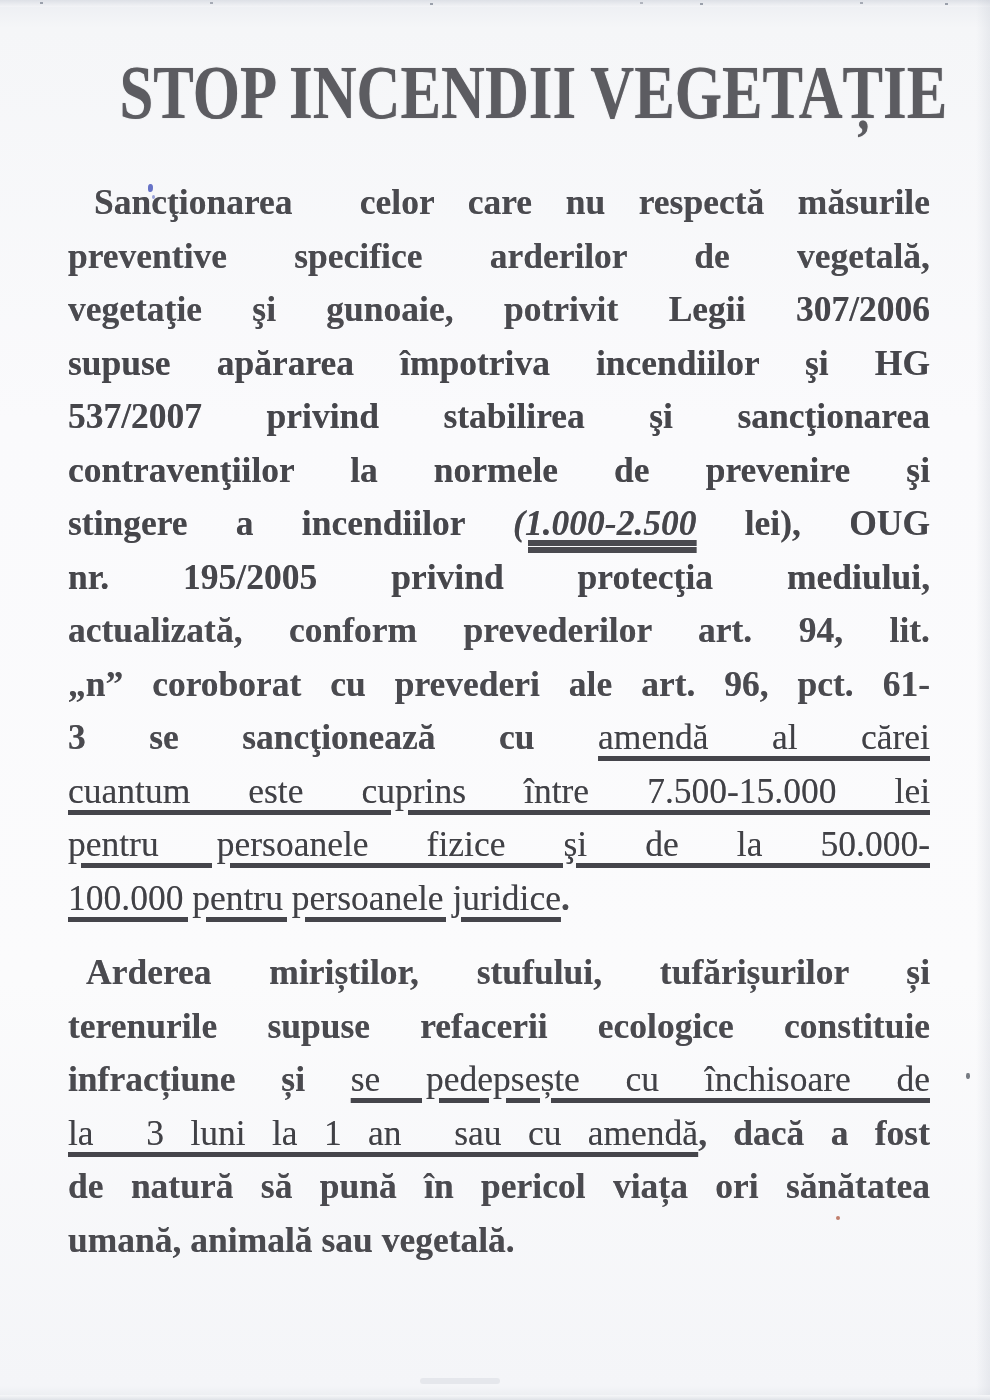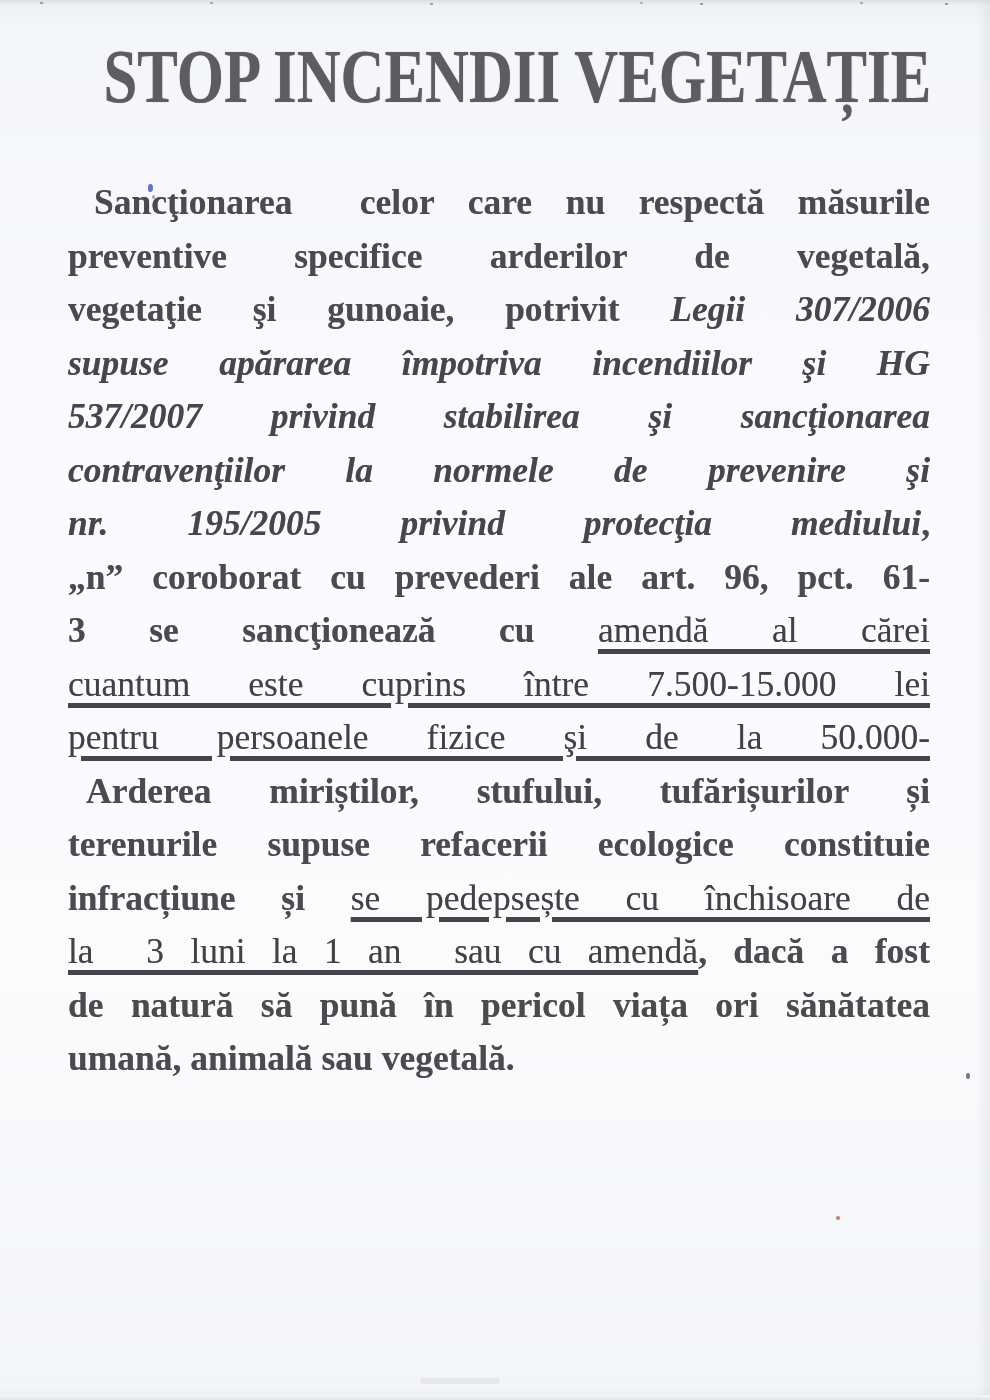--- a/index.html
+++ b/index.html
@@ -58,21 +58,21 @@
   }
   .smudge {
     position: absolute; left: 420px; top: 1378px; width: 80px; height: 6px;
     border-radius: 4px;
     background: #e3e5ea; opacity: 0.9;
   }
 
   .title {
     position: absolute;
     top: 38px; left: 0; right: 0;
-    margin: 0;
+    margin: 16px;
     text-align: center;
     line-height: 1;
   }
   .title-inner {
     display: inline-block;
     white-space: nowrap;
     font-family: "Liberation Serif", serif;
     font-weight: bold;
     font-size: 76px;
     color: #5c5c61;
@@ -87,24 +87,24 @@
     left: 68px;
     width: 862px;
     font-size: 35.5px;
     line-height: 53.5px;
     color: #4a4a4f;
     text-shadow: 0 0 0.6px rgba(72,72,78,0.5);
   }
   .tline { text-align: justify; }
   .tline.j { text-align-last: justify; }
   .tline.ind1 { text-indent: 26px; }
-  .tline.ind2 { text-indent: 18px; }
+  .tline.ind2 { text-indent: 18px; margin-top: 21px; }
 
   .seg-r { font-weight: bold; font-style: normal; }
-  .seg-bi { font-weight: bold; font-style: italic; color: #46464b; }
+  .seg-bi { font-weight: bold; color: #46464b; }
   .seg-bu {
     font-weight: normal;
     color: #414146;
     text-decoration-line: underline;
     text-decoration-thickness: 5px;
     text-underline-offset: 7px;
     text-decoration-color: #45454b;
   }
   .seg-biu {
     font-weight: bold; font-style: italic;
@@ -126,25 +126,28 @@
 
   <h1 class="title"><span class="title-inner">STOP INCENDII VEGETAȚIE</span></h1>
 
   <div class="body-text">
     <div class="tline j ind1"><span class="seg-r">Sancţionarea&nbsp; celor care nu respectă măsurile</span></div>
     <div class="tline j"><span class="seg-r">preventive specifice arderilor de vegetală,</span></div>
     <div class="tline j"><span class="seg-r">vegetaţie şi gunoaie, potrivit </span><span class="seg-bi">Legii 307/2006</span></div>
     <div class="tline j"><span class="seg-bi">supuse apărarea împotriva incendiilor şi HG</span></div>
     <div class="tline j"><span class="seg-bi">537/2007 privind stabilirea şi sancţionarea</span></div>
     <div class="tline j"><span class="seg-bi">contravenţiilor la normele de prevenire şi</span></div>
+    <div class="tline j"><span class="seg-bi">stingere a incendiilor </span><span class="seg-biu">(1.000-2.500</span><span class="seg-bi"> lei), OUG</span></div>
     <div class="tline j"><span class="seg-bi">nr. 195/2005 privind protecţia mediului</span><span class="seg-r">,</span></div>
+    <div class="tline j"><span class="seg-r">actualizată, conform prevederilor art. 94, lit.</span></div>
     <div class="tline j"><span class="seg-r">„n” coroborat cu prevederi ale art. 96, pct. 61-</span></div>
     <div class="tline j"><span class="seg-r">3 se sancţionează cu </span><span class="seg-bu">amendă al cărei</span></div>
     <div class="tline j"><span class="seg-bu">cuantum este cuprins între 7.500-15.000 lei</span></div>
     <div class="tline j"><span class="seg-bu">pentru persoanele fizice şi de la 50.000-</span></div>
+    <div class="tline"><span class="seg-bu">100.000 pentru persoanele juridice</span><span class="seg-r">.</span></div>
     <div class="tline j ind2"><span class="seg-r">Arderea miriștilor, stufului, tufărișurilor și</span></div>
     <div class="tline j"><span class="seg-r">terenurile supuse refacerii ecologice constituie</span></div>
     <div class="tline j"><span class="seg-r">infracțiune și </span><span class="seg-bu">se pedepsește cu închisoare de</span></div>
     <div class="tline j"><span class="seg-bu">la&nbsp; 3 luni la 1 an&nbsp; sau cu amendă</span><span class="seg-r">, dacă a fost</span></div>
     <div class="tline j"><span class="seg-r">de natură să pună în pericol viața ori sănătatea</span></div>
     <div class="tline"><span class="seg-r">umană, animală sau vegetală.</span></div>
   </div>
 
   <div class="speck-ink"></div>
   <div class="speck-ink-tail"></div>

